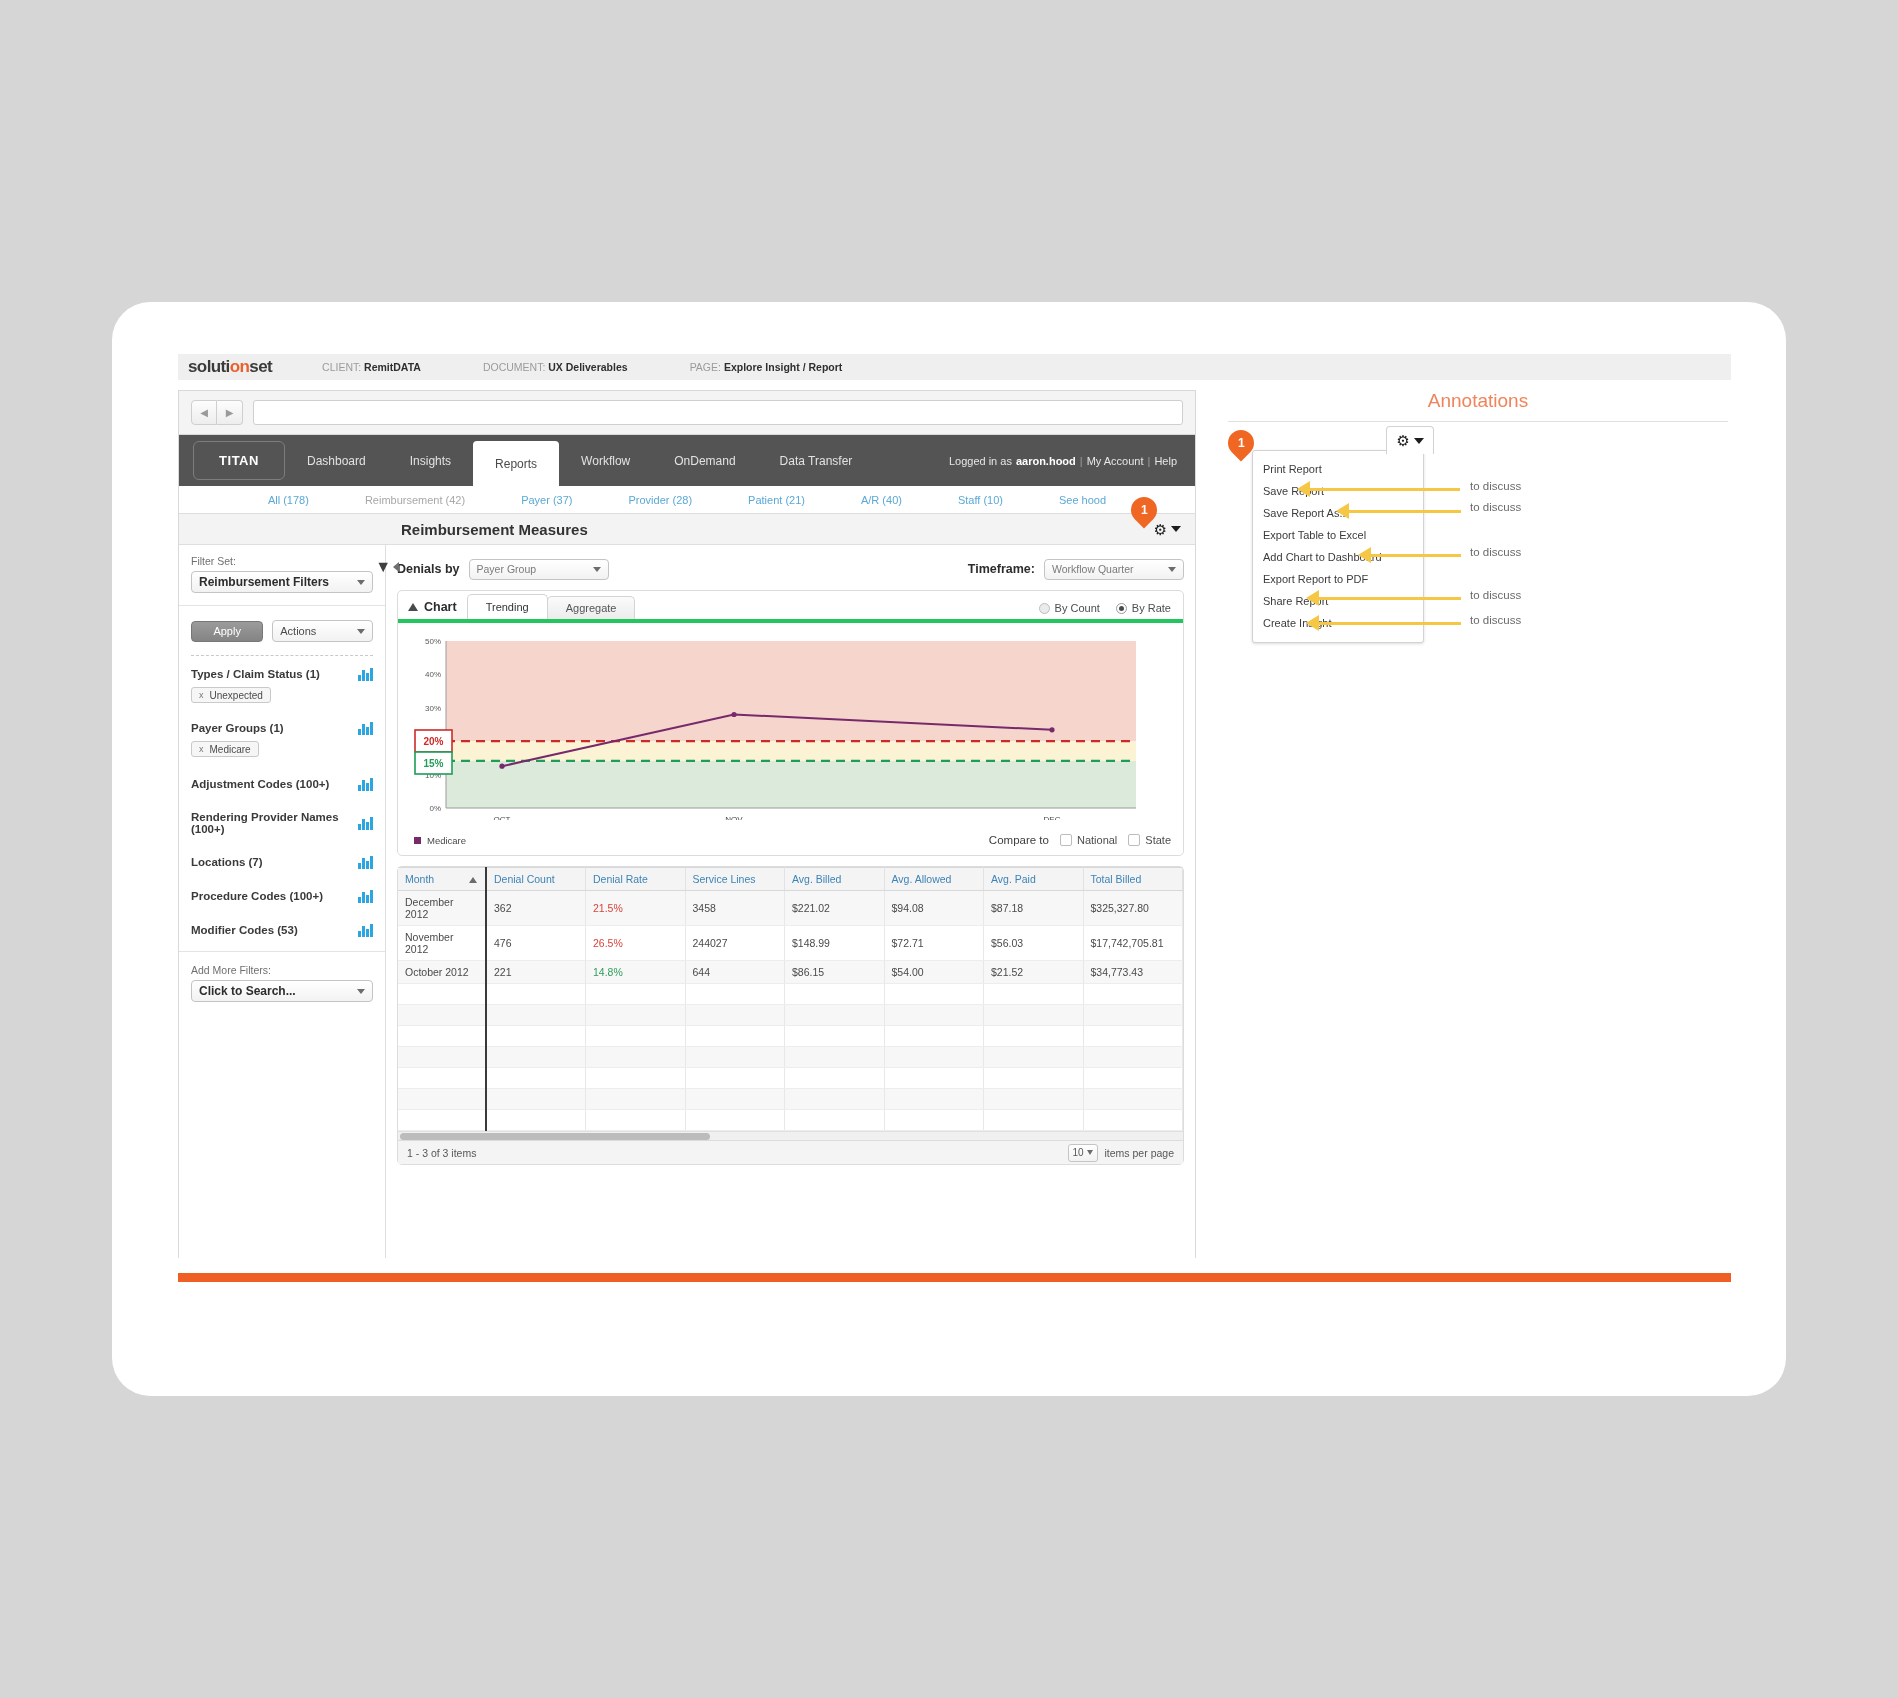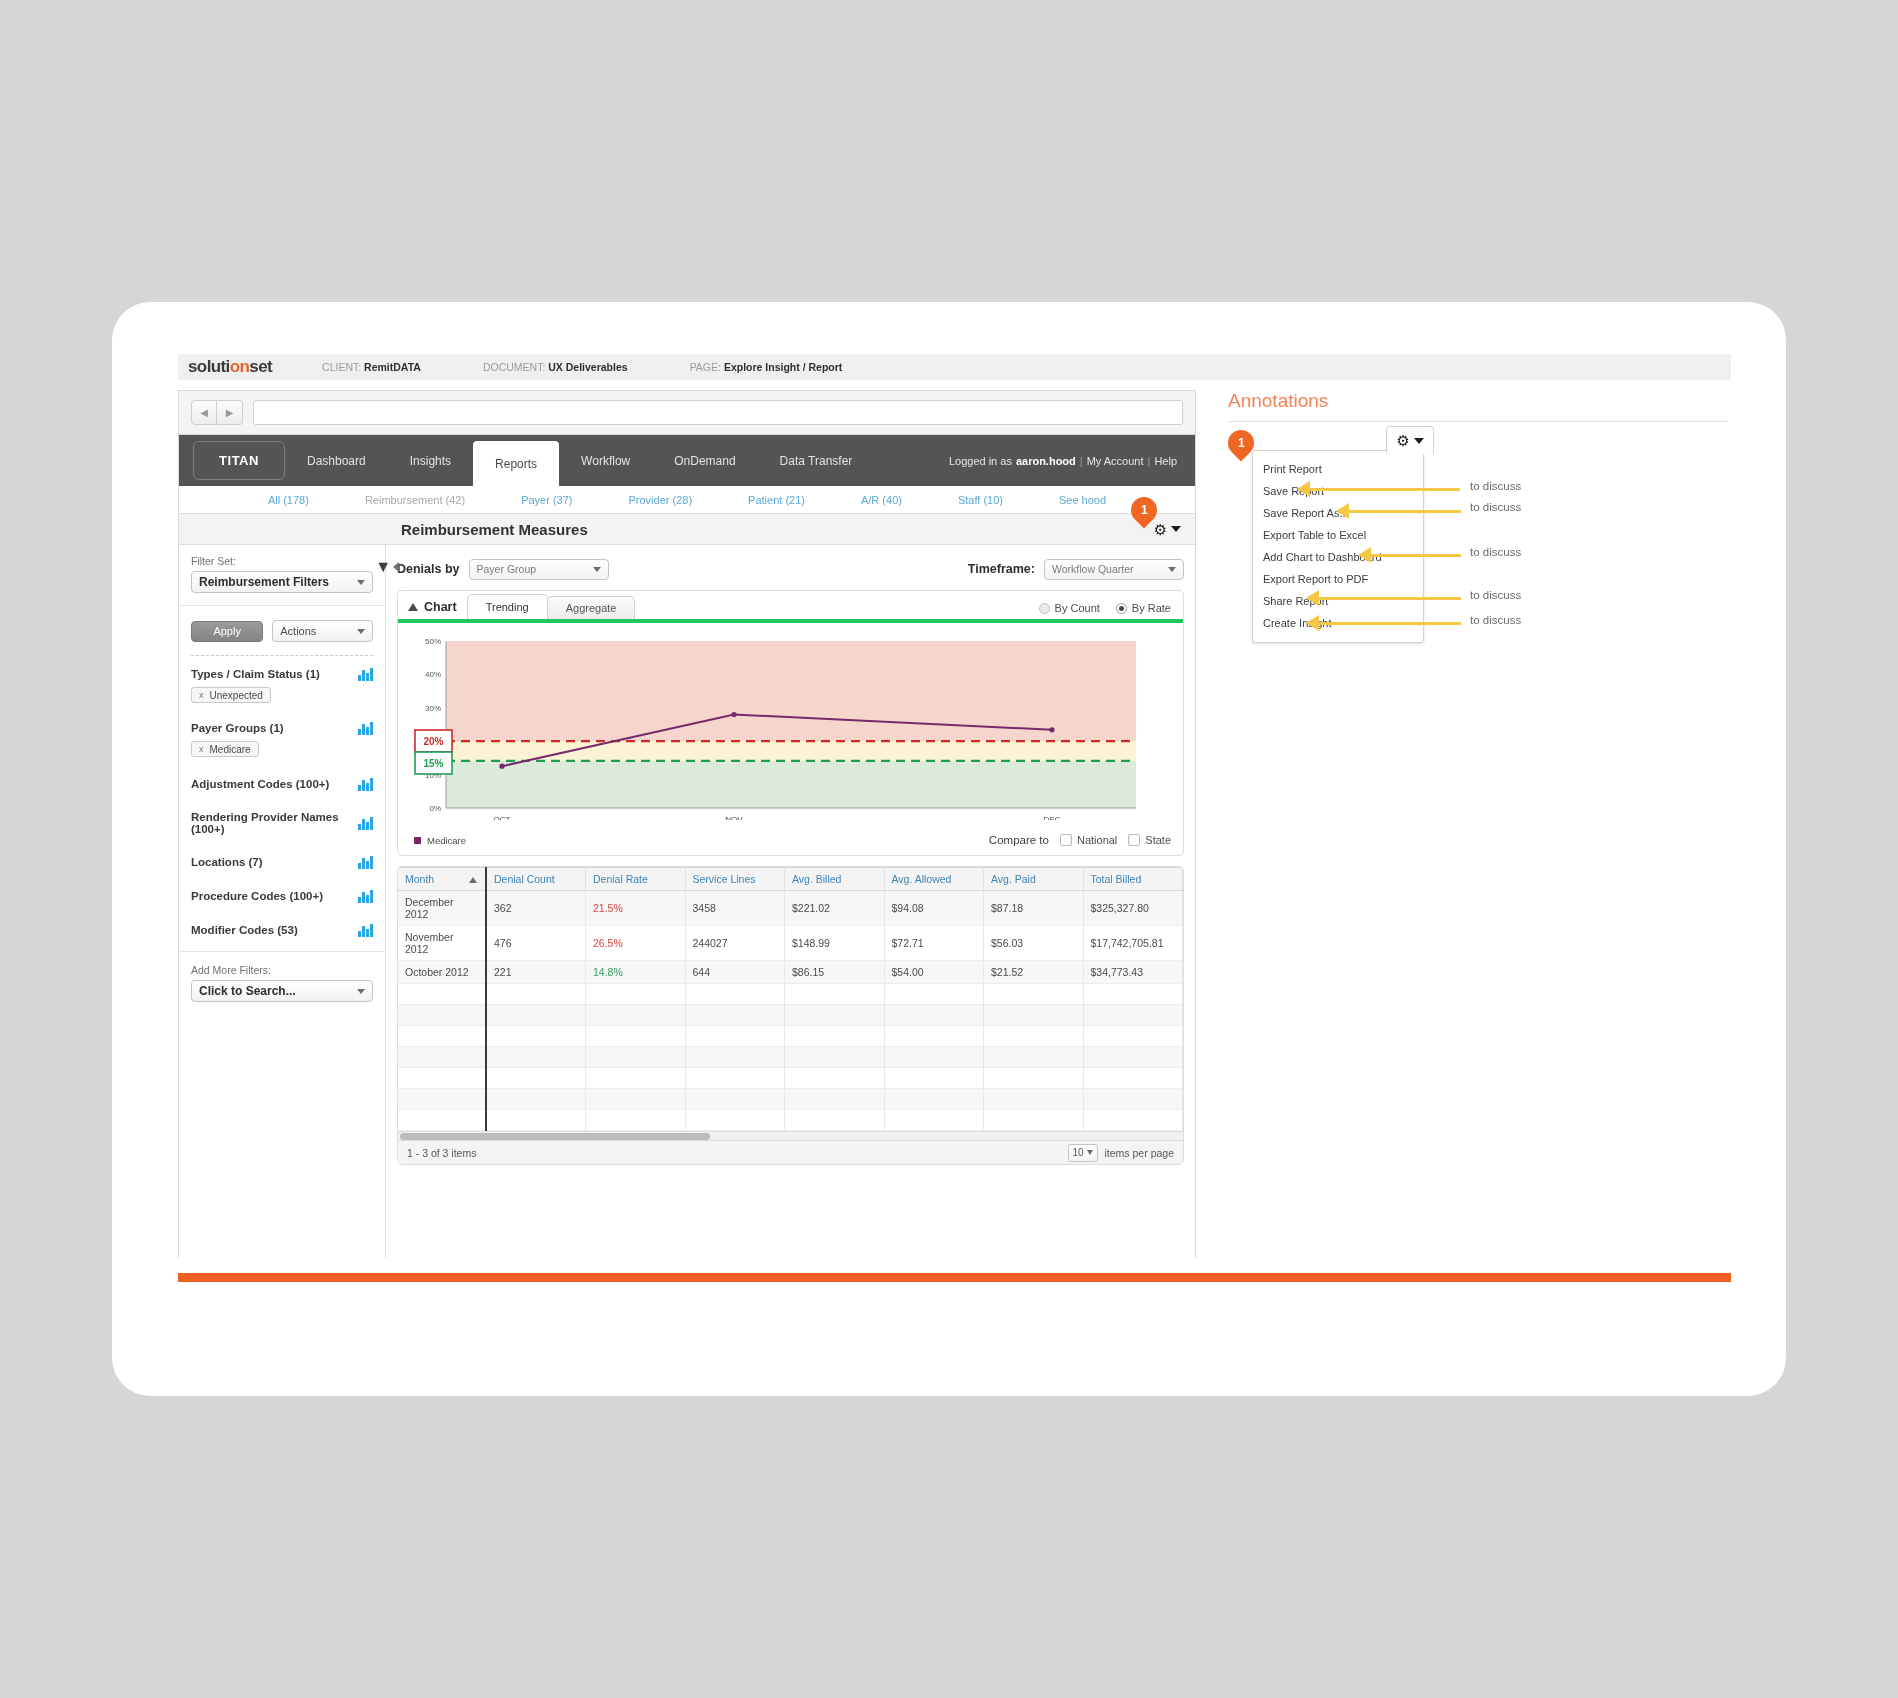--- a/index.html
+++ b/index.html
@@ -177,21 +177,21 @@
   .freeze { border-right:2px solid #3a3a3a !important; }
   .hscroll { height:9px; background:#f0f0f0; border-top:1px solid #e0e0e0; position:relative;}
   .hscroll i { position:absolute; left:2px; top:1px; height:7px; width:310px; background:#bcbcbc; border-radius:4px;}
   .tfoot { height:24px; background:#f4f4f4; border-top:1px solid #dcdcdc; display:flex; align-items:center; padding:0 9px; font-size:10.5px; color:#575757;}
   .perpage { margin-left:auto; display:flex; align-items:center; gap:7px;}
   .ppsel { width:30px;height:18px;border:1px solid #c4c4c4;border-radius:3px;background:linear-gradient(#fff,#f2f2f2);display:flex;align-items:center;padding:0 4px;position:relative;font-size:10px;}
   .ppsel .ca{position:absolute;right:4px;width:0;height:0;border-left:3.5px solid transparent;border-right:3.5px solid transparent;border-top:5px solid #6c6c6c;}
   
   .botbar { position:absolute; left:66px; top:971px; width:1553px; height:9px; background:#ef5f23; }
   
-  .annot { position:absolute; left:1228px; top:390px; width:500px; }
+  .annot { position:absolute; left:1228px; top:390px; width:500px;text-align:center; }
   .annot-title { font-size:19px; color:#f0845a; font-weight:normal; }
   .annot-rule { border-bottom:1px solid #e0e0e0; margin-top:9px; width:500px;}
   .menucard {
     position:absolute; left:1252px; top:450px; width:172px;
     background:#fff; border:1px solid #d2d2d2; border-radius:3px;
     box-shadow:0 1px 3px rgba(0,0,0,.14); padding:7px 0 8px 0;
   }
   .menucard .mi { font-size:11px; color:#3b3b3b; padding:5px 10px; }
   .gearcard {
     position:absolute; left:1386px; top:426px; width:48px; height:28px;

